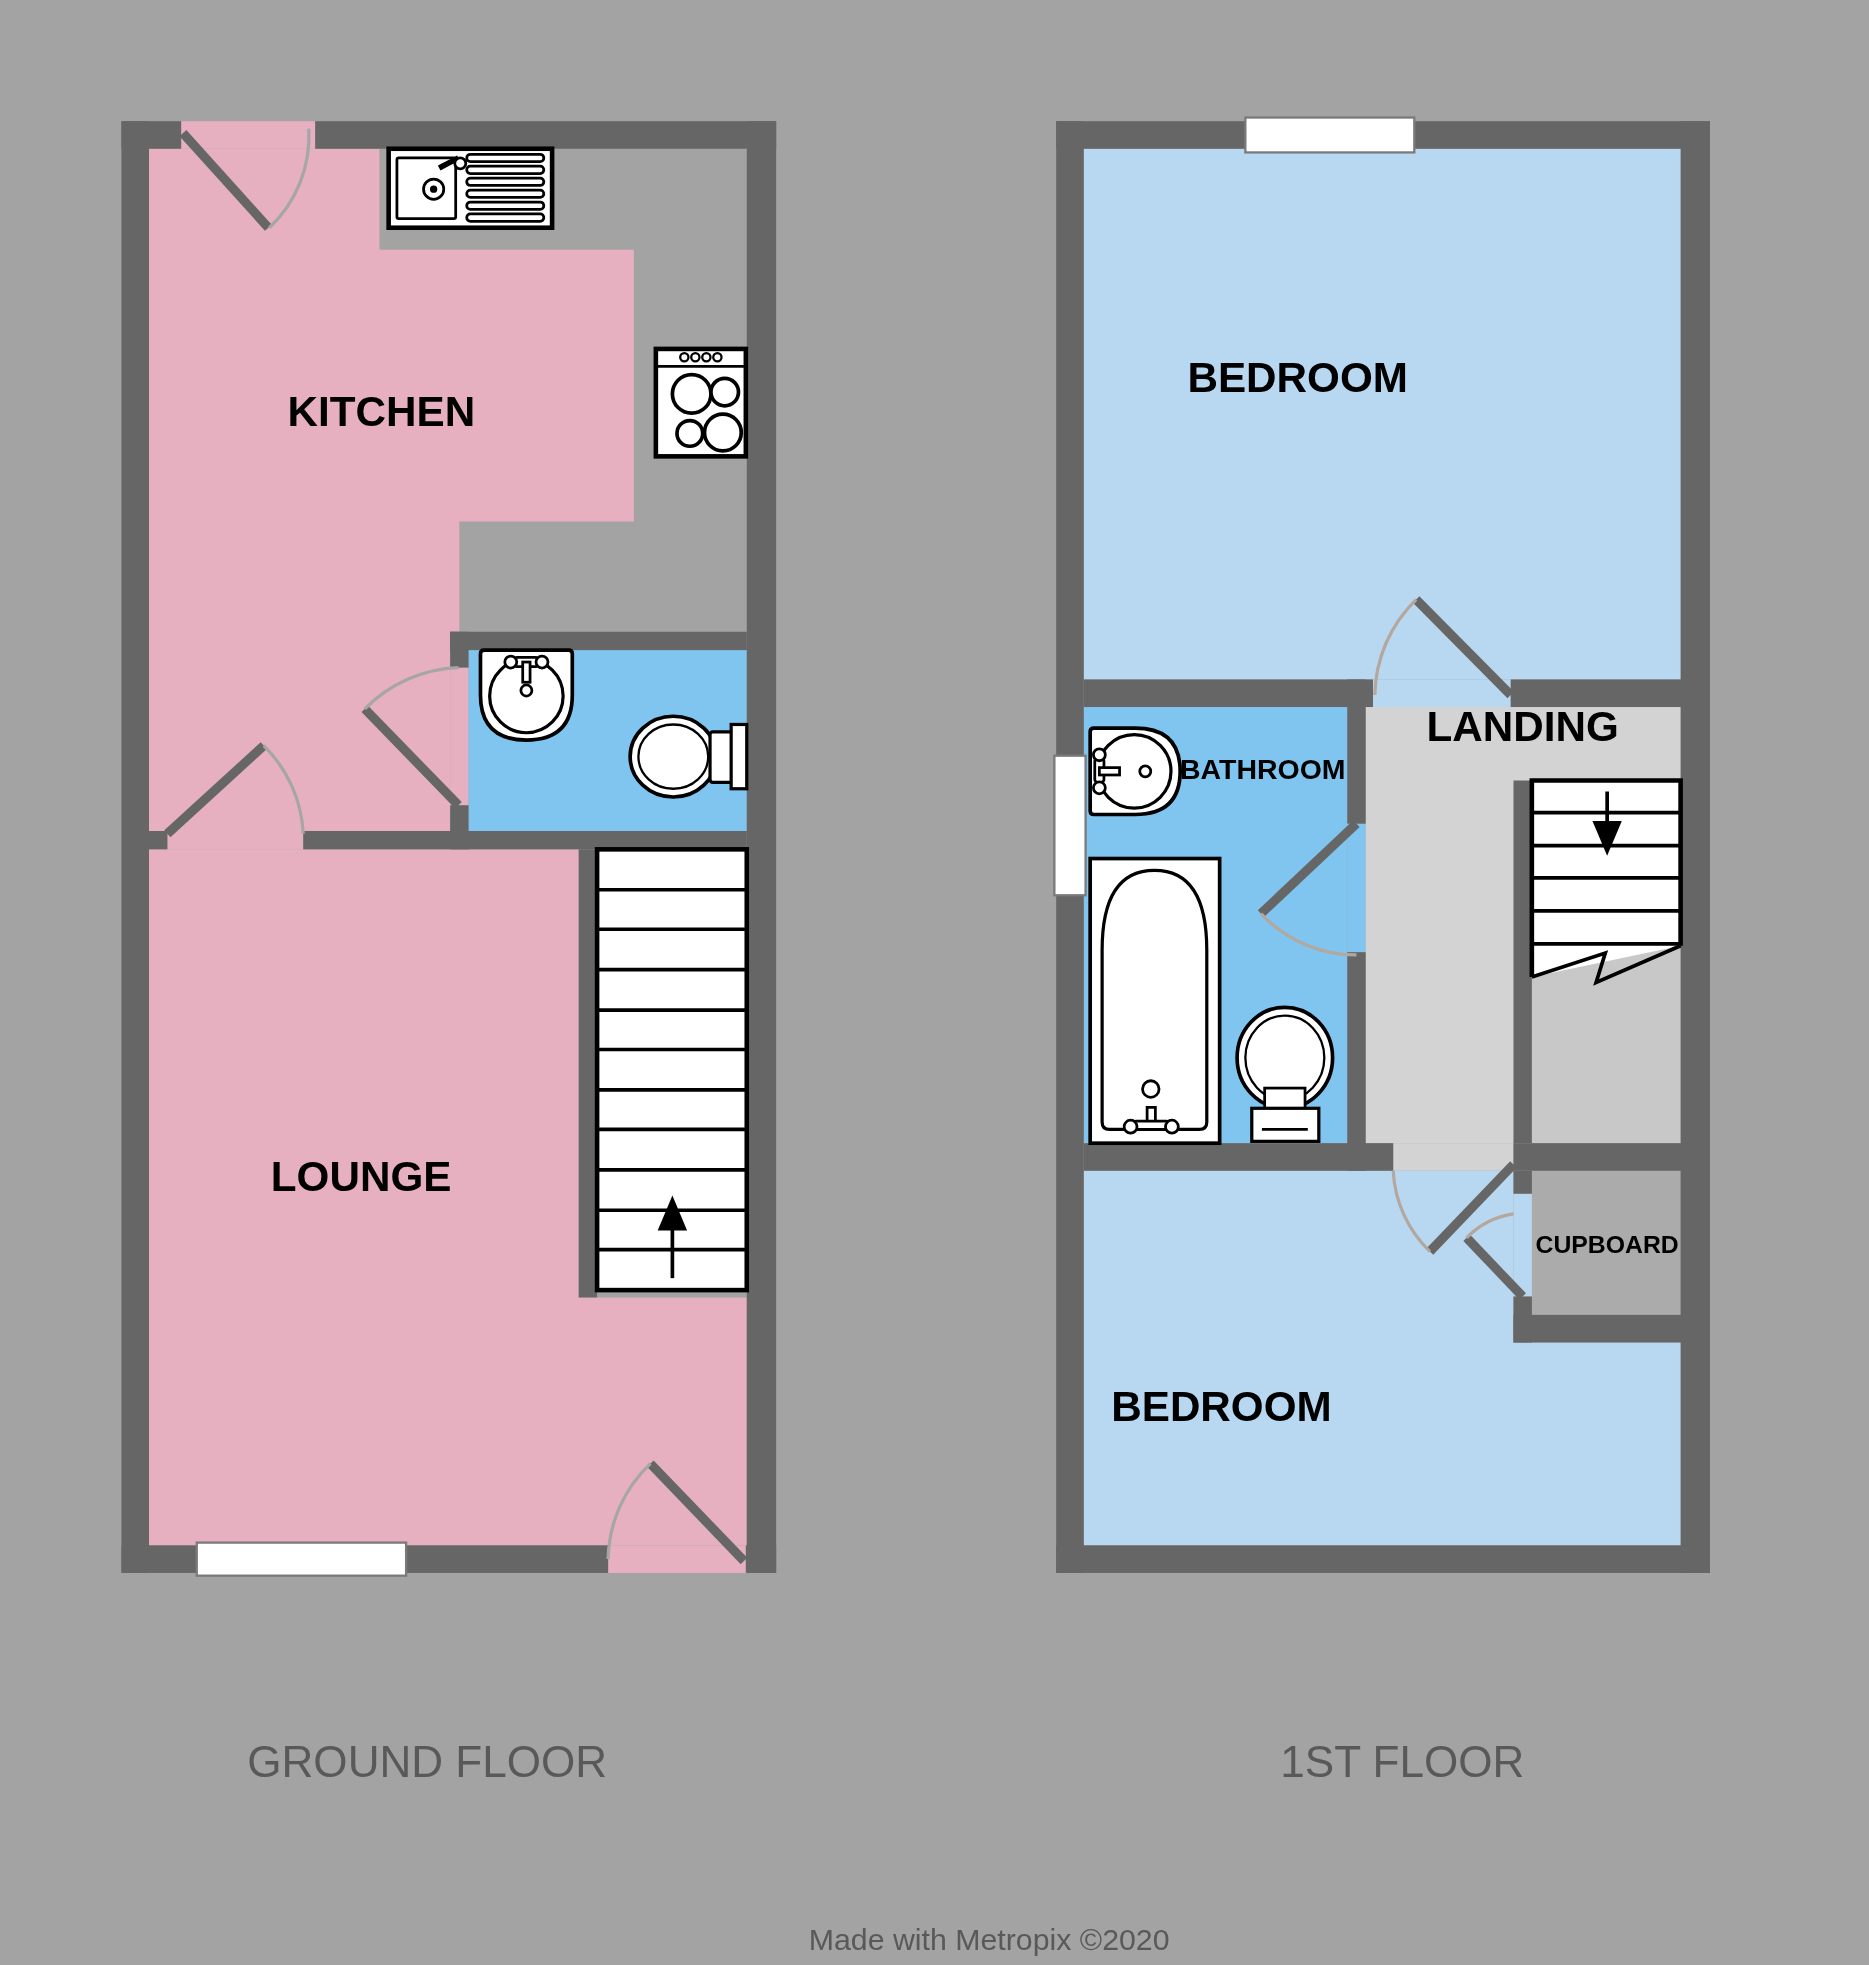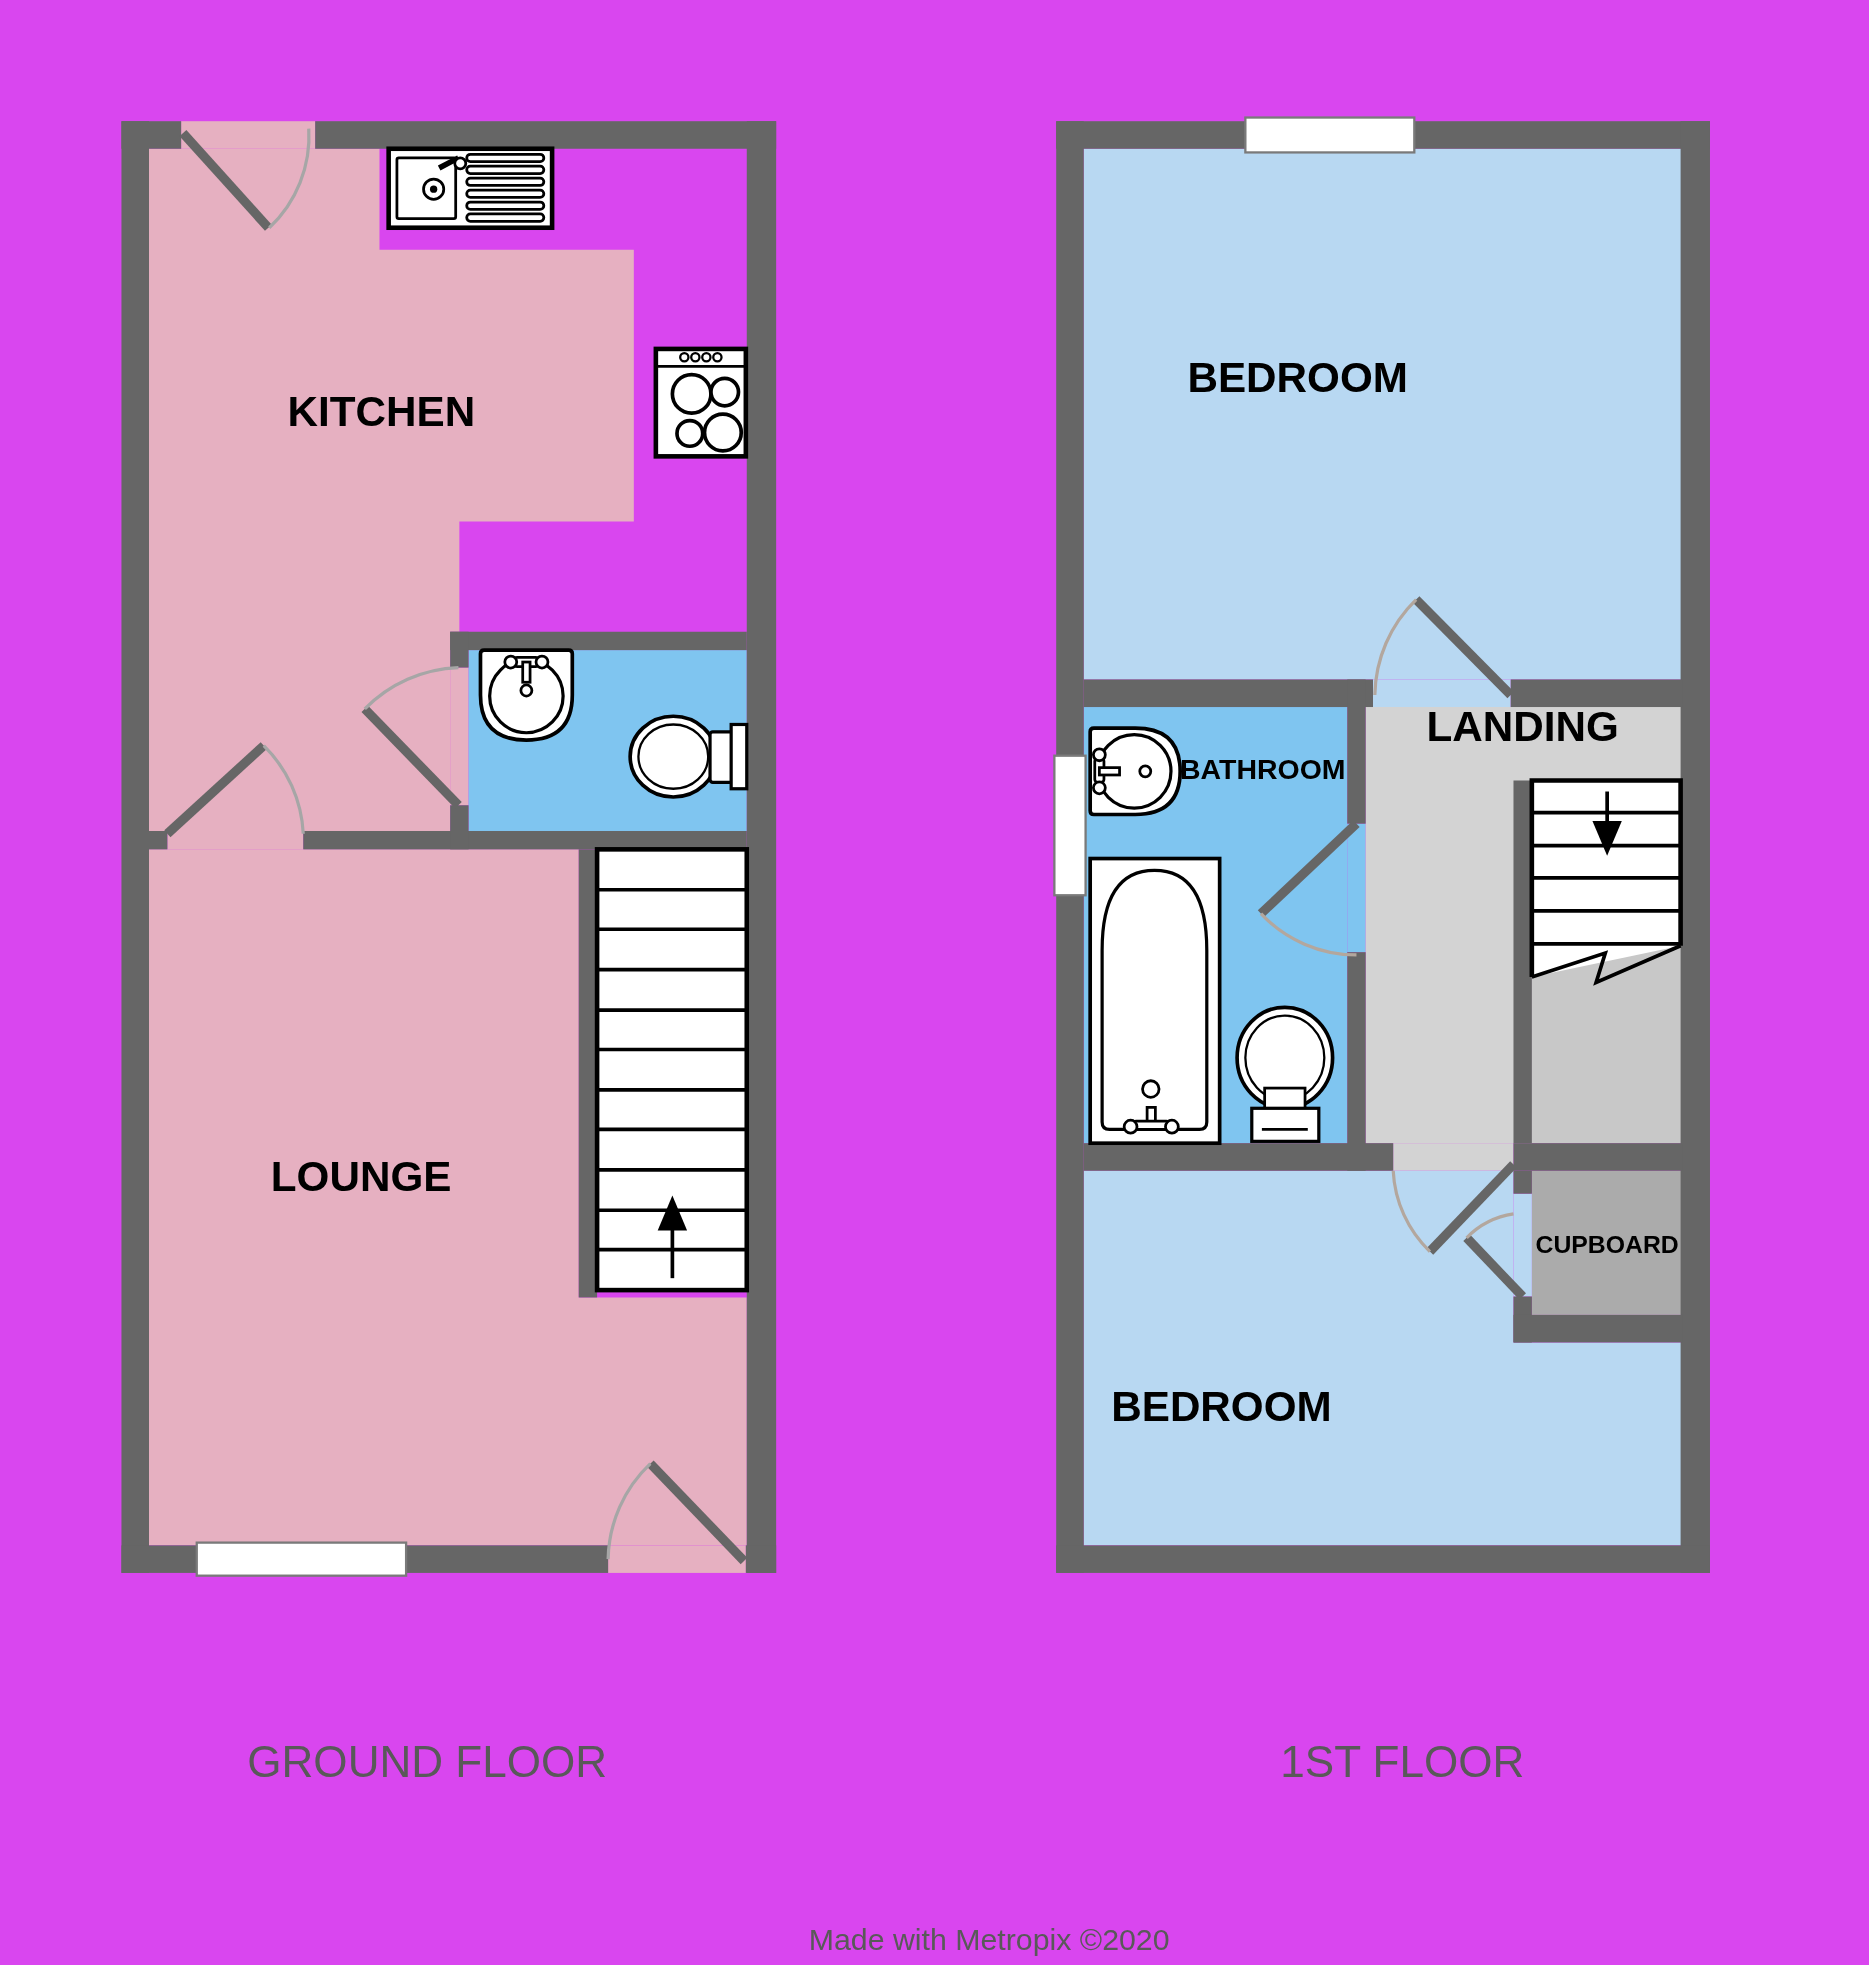--- a/index.html
+++ b/index.html
@@ -1,16 +1,16 @@
 <!DOCTYPE html>
 <html style="--c-wall: #666666; --c-pink: #E6B0C1; --c-blue: #7FC5F0; --c-lightblue: #B8D8F2; --c-landing: #D3D3D3; --c-understairs: #C8C8C8; --c-cupboard: #ABABAB; --c-label: #000000; --c-caption: #595959; --c-arc: #A6A6A6; --c-arc2: #B3A79E;font-size:14.7px"><head>
 <meta charset="utf-8">
 <style>
   html,body { margin:0; padding:0; background:#ffffff; }
-  .page { width:1870px; height:1965px; position:relative; background:#d946ef; }
+  .page { width:1870px; height:1965px; position:relative; background:#a3a3a3; }
   svg { display:block; }
   .wall   { fill: var(--c-wall,#666666); }
   .pink   { fill: var(--c-pink,#E6B0C1); }
   .mblue  { fill: var(--c-blue,#7FC5F0); }
   .lblue  { fill: var(--c-lightblue,#B8D8F2); }
   .landing{ fill: var(--c-landing,#D3D3D3); }
   .ustair { fill: var(--c-understairs,#C8C8C8); }
   .cupbd  { fill: var(--c-cupboard,#ABABAB); }
   .fixture{ fill:#ffffff; stroke:#000000; }
   .leaf   { stroke: var(--c-wall,#666666); stroke-width:10; fill:none; }

